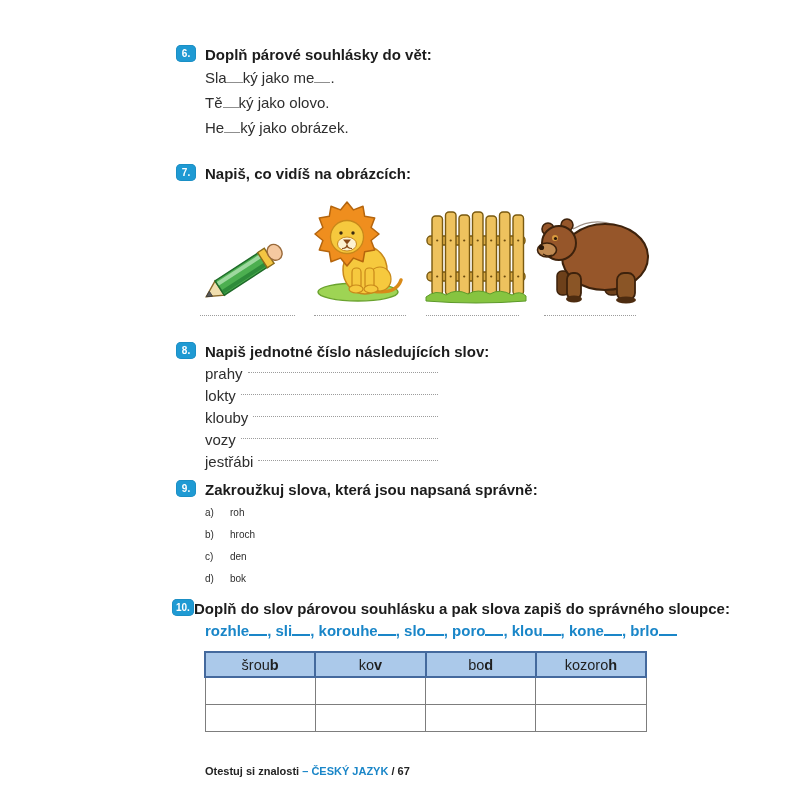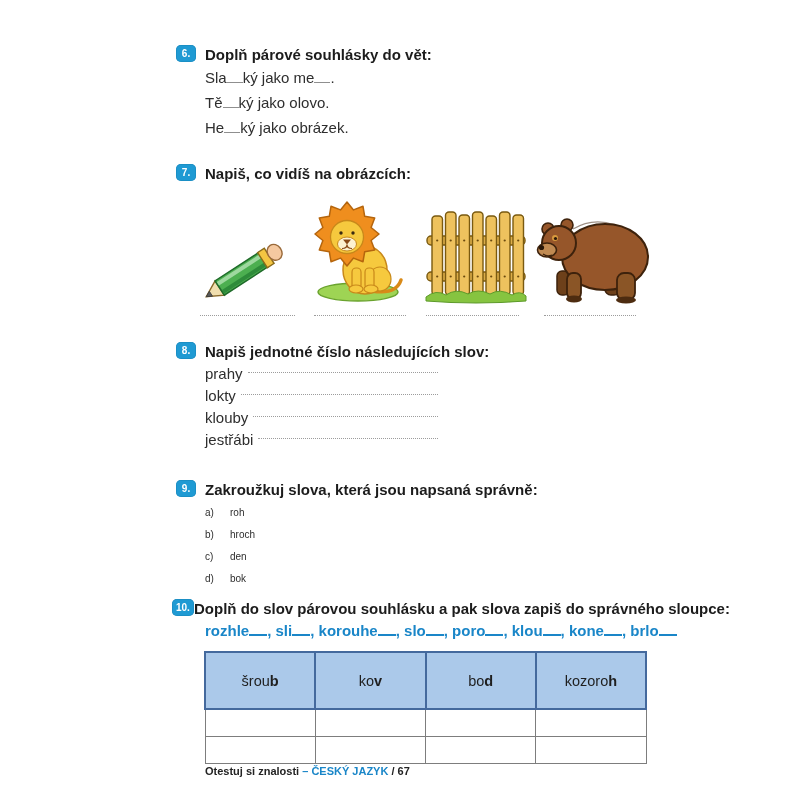--- a/index.html
+++ b/index.html
@@ -45,21 +45,21 @@
   
   #ex9-options{position:absolute;left:205px;top:502px}
   .option{height:22px;line-height:22px;font-size:10px;color:#2e2e2e}
   .opt-letter{display:inline-block;width:25px}
 
   
   #ex10-words{position:absolute;left:205px;top:622px;font-size:15px;font-weight:bold;color:#1a86c8}
   .ex10-table{position:absolute;left:204px;top:651px;border-collapse:collapse;table-layout:fixed;width:443px}
   .ex10-table th{
     height:23px;background:#abc9ea;border:2px solid #44699d;
-    font-size:14.5px;font-weight:normal;color:#1f1f1f;text-align:center;padding:16px;
+    font-size:14.5px;font-weight:normal;color:#1f1f1f;text-align:center;padding:0;
   }
   .ex10-table th b{font-weight:bold}
   .ex10-table td{height:26px;border:1px solid #7d7d7d;background:#fff;padding:0}
 
   
   .footer{
     position:absolute;left:205px;top:765px;width:440px;text-align:left;
     font-size:11px;font-weight:bold;color:#232323;
   }
   .footer .blue{color:#1a86c8}
@@ -185,20 +185,24 @@
         </div>
         <div class="word-row">
           <span class="word">lokty</span>
           <span class="dotline"></span>
         </div>
         <div class="word-row">
           <span class="word">klouby</span>
           <span class="dotline"></span>
         </div>
         <div class="word-row">
+          <span class="word">vozy</span>
+          <span class="dotline"></span>
+        </div>
+        <div class="word-row">
           <span class="word">jestřábi</span>
           <span class="dotline"></span>
         </div>
       </div>
   </section>
 
   <section>
     <span class="badge" style="left:176px;top:480px">9.</span>
     <h2 class="ex-title" style="left:205px;top:481px">Zakroužkuj slova, která jsou napsaná správně:</h2>
     <div id="ex9-options">

